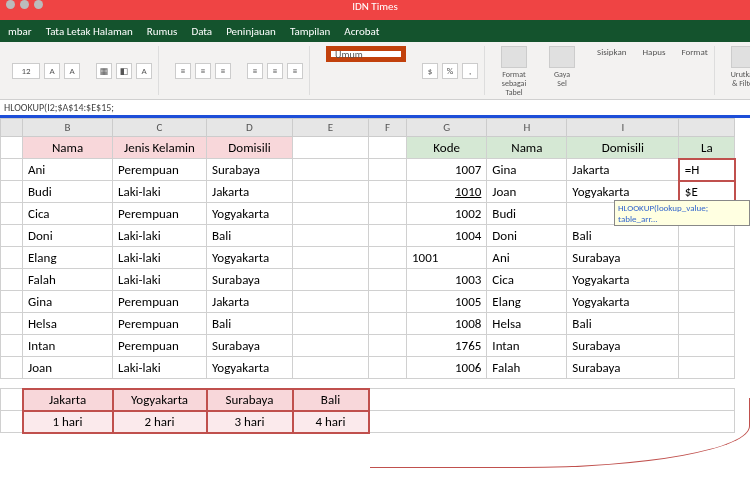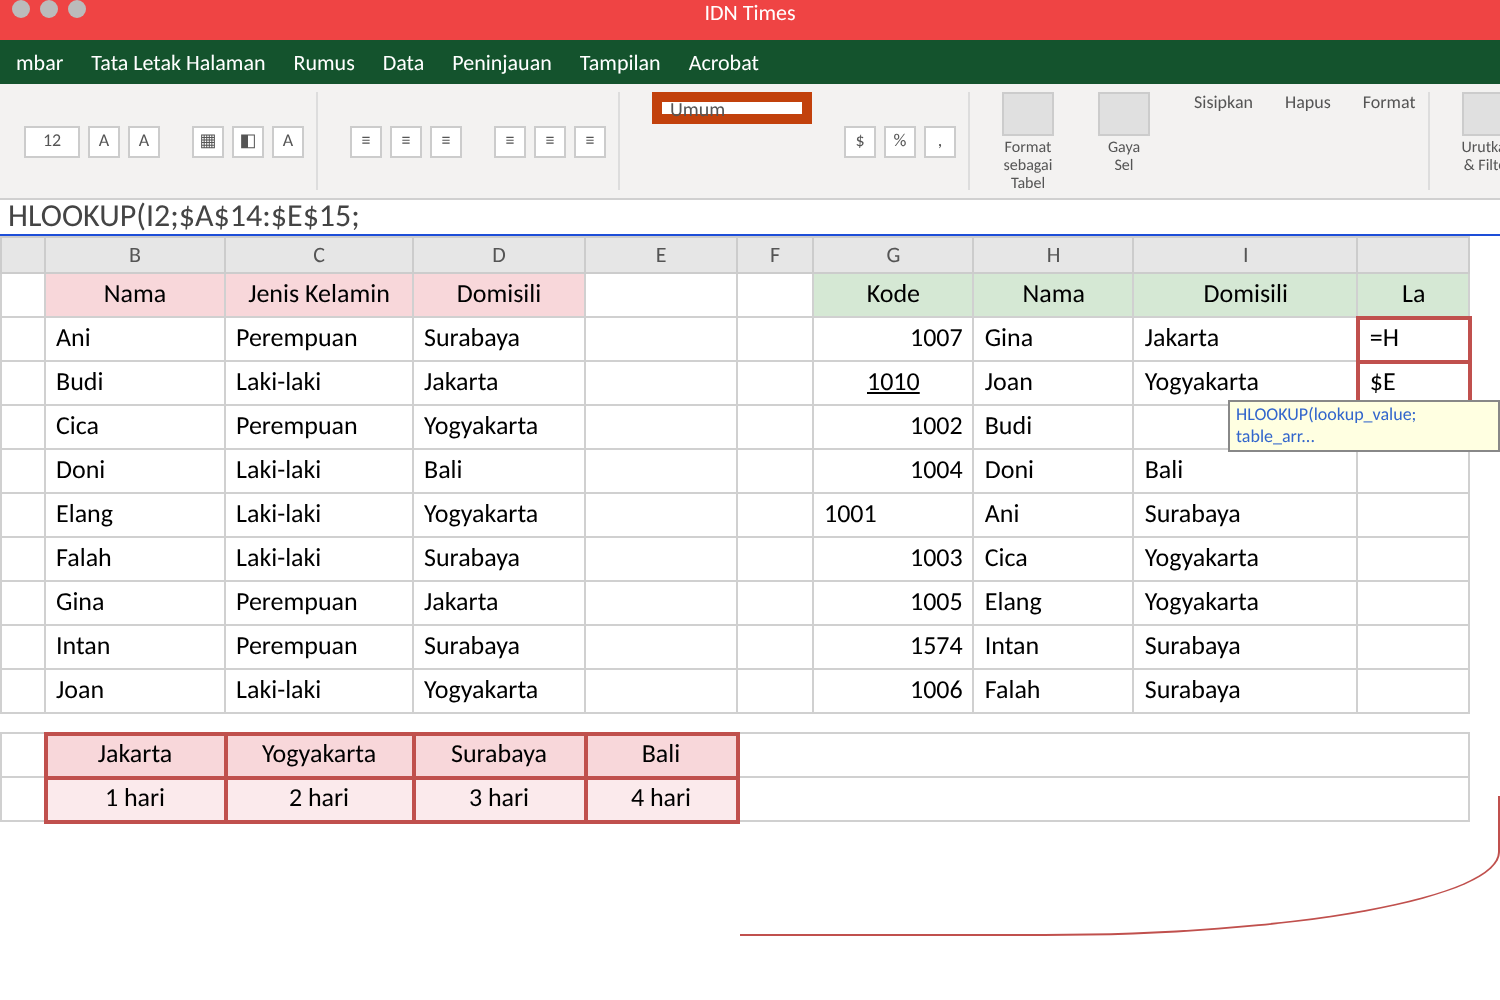--- a/index.html
+++ b/index.html
@@ -15,21 +15,21 @@
   .ribbon { background: #f3f2f1; height: 58px; border-bottom: 1px solid #d0d0d0; display: flex; align-items: flex-start; padding: 4px 6px; gap: 10px; font-size: 10px; color: #555; }
   .ribbon-group { display: flex; gap: 16px; border-right: 1px solid #ddd; padding: 0 6px; height: 100%; justify-content: center; }
   .ribbon-row { display: flex; gap: 4px; align-items: center; }
   .btn-small { width: 16px; height: 16px; border: 1px solid #ccc; background: #fff; font-size: 9px; display: flex; align-items: center; justify-content: center; }
   .font-size-box { width: 28px; height: 16px; border: 1px solid #ccc; background: #fff; font-size: 9px; display: flex; align-items: center; justify-content: center; }
   .wide-box { width: 80px; height: 16px; border: 5px solid #c2410c; background: #fff; font-size: 10px; display: flex; align-items: center; padding: 0 4px; }
   .ribbon-big { display: flex; flex-direction: column; align-items: center; gap: 2px; padding: 0 6px; }
   .ribbon-big .icon { width: 26px; height: 22px; background: #e0e0e0; border: 1px solid #ccc; }
   .ribbon-big .lbl { font-size: 8px; text-align: center; max-width: 54px; line-height: 1.1; }
 
-  .formula-bar { height: 18px; border-bottom: 1px solid #1d4ed8; display: flex; align-items: center; font-size: 16px; padding-left: 4px; color: #444; background: #fff; }
+  .formula-bar { height: 18px; border-bottom: 3px solid #1d4ed8; display: flex; align-items: center; font-size: 10px; padding-left: 4px; color: #444; background: #fff; }
 
   .grid-area { position: relative; height: 382px; overflow: hidden; }
 
   table { border-collapse: collapse; table-layout: fixed; }
   .col-headers th { background: #e6e6e6; border: 1px solid #ccc; font-size: 11px; font-weight: normal; color: #555; height: 18px; text-align: center; }
 
   .main-table { position: absolute; left: 0; top: 0; }
   .main-table td { border: 1px solid #d0d0d0; font-size: 13px; padding: 2px 5px; height: 22px; }
 
   .hdr-pink { background: #f8d7da; font-weight: normal; text-align: center; }
@@ -178,21 +178,21 @@
           <td>Jakarta</td>
           <td class="jbox">=H</td>
         </tr>
         <tr>
           <td></td>
           <td>Budi</td>
           <td>Laki-laki</td>
           <td>Jakarta</td>
           <td></td>
           <td></td>
-          <td style="text-align: center; text-decoration: underline;">1010</td>
+          <td style="text-align: right; text-decoration: underline;">1010</td>
           <td>Joan</td>
           <td>Yogyakarta</td>
           <td class="jbox2">$E</td>
         </tr>
         <tr>
           <td></td>
           <td>Cica</td>
           <td>Perempuan</td>
           <td>Yogyakarta</td>
           <td></td>
@@ -245,26 +245,38 @@
           <td>Jakarta</td>
           <td></td>
           <td></td>
           <td style="text-align: right;">1005</td>
           <td>Elang</td>
           <td>Yogyakarta</td>
           <td></td>
         </tr>
         <tr>
           <td></td>
+          <td>Helsa</td>
+          <td>Perempuan</td>
+          <td>Bali</td>
+          <td></td>
+          <td></td>
+          <td style="text-align: right;">1008</td>
+          <td>Helsa</td>
+          <td>Bali</td>
+          <td></td>
+        </tr>
+        <tr>
+          <td></td>
           <td>Intan</td>
           <td>Perempuan</td>
           <td>Surabaya</td>
           <td></td>
           <td></td>
-          <td style="text-align: right;">1574</td>
+          <td style="text-align: right;">1765</td>
           <td>Intan</td>
           <td>Surabaya</td>
           <td></td>
         </tr>
         <tr>
           <td></td>
           <td>Joan</td>
           <td>Laki-laki</td>
           <td>Yogyakarta</td>
           <td></td>

